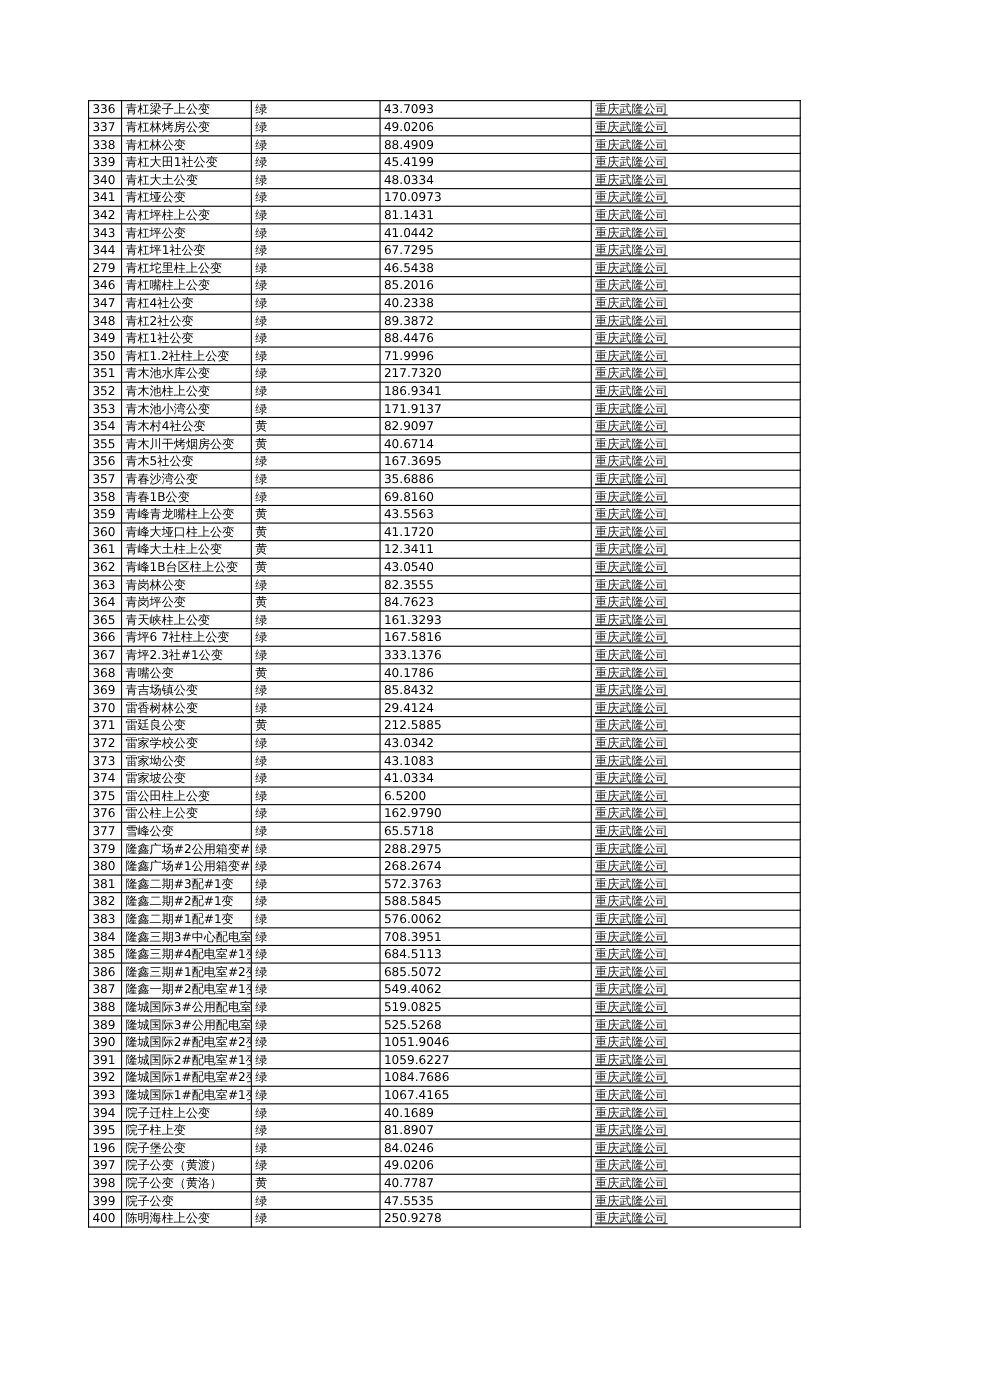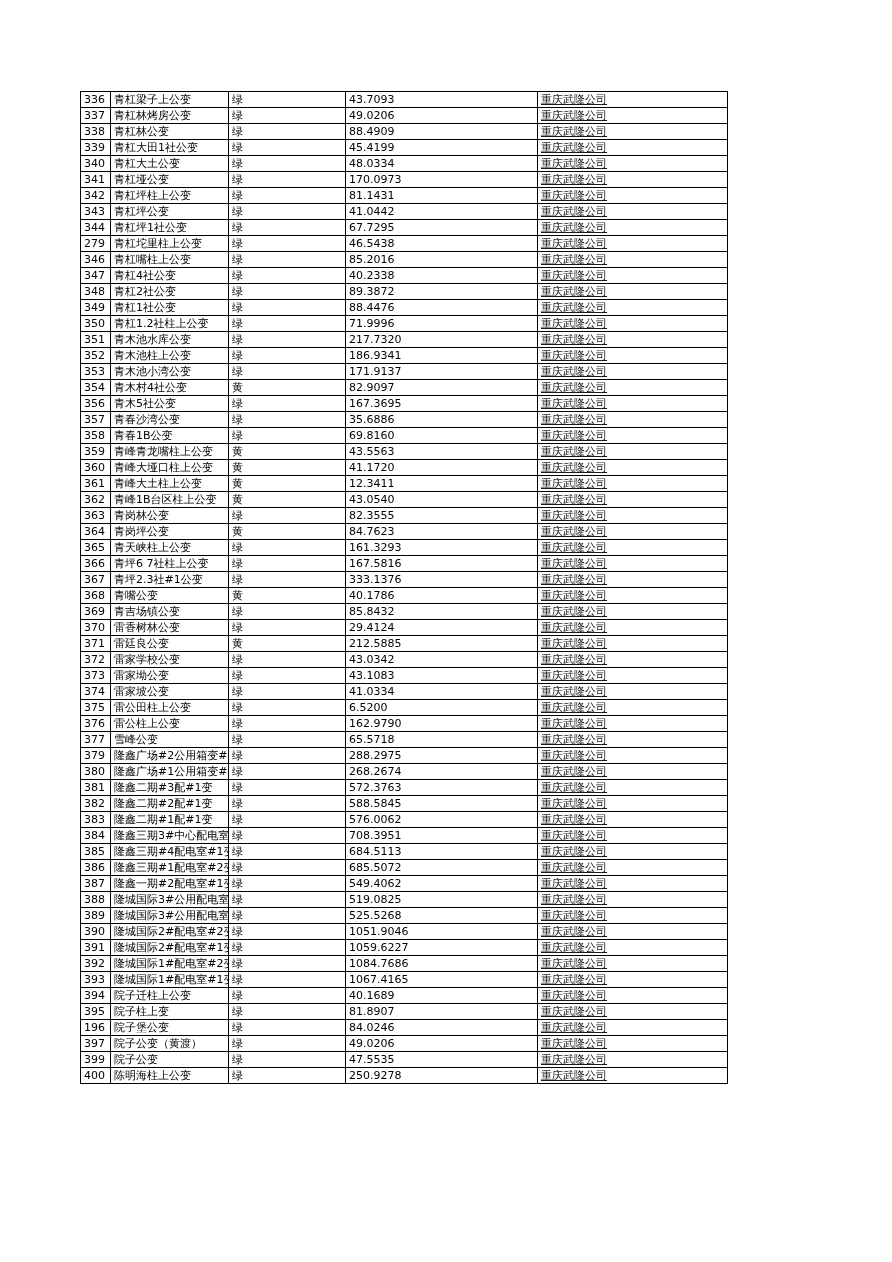--- a/index.html
+++ b/index.html
@@ -185,20 +185,27 @@
           <td class="c-company"><a class="company-link">重庆武隆公司</a></td>
         </tr>
         <tr>
           <td class="c-no">354</td>
           <td class="c-name">青木村4社公变</td>
           <td class="c-status">黄</td>
           <td class="c-value">82.9097</td>
           <td class="c-company"><a class="company-link">重庆武隆公司</a></td>
         </tr>
         <tr>
+          <td class="c-no">355</td>
+          <td class="c-name">青木川干烤烟房公变</td>
+          <td class="c-status">黄</td>
+          <td class="c-value">40.6714</td>
+          <td class="c-company"><a class="company-link">重庆武隆公司</a></td>
+        </tr>
+        <tr>
           <td class="c-no">356</td>
           <td class="c-name">青木5社公变</td>
           <td class="c-status">绿</td>
           <td class="c-value">167.3695</td>
           <td class="c-company"><a class="company-link">重庆武隆公司</a></td>
         </tr>
         <tr>
           <td class="c-no">357</td>
           <td class="c-name">青春沙湾公变</td>
           <td class="c-status">绿</td>
@@ -469,20 +476,27 @@
           <td class="c-name">院子堡公变</td>
           <td class="c-status">绿</td>
           <td class="c-value">84.0246</td>
           <td class="c-company"><a class="company-link">重庆武隆公司</a></td>
         </tr>
         <tr>
           <td class="c-no">397</td>
           <td class="c-name">院子公变（黄渡）</td>
           <td class="c-status">绿</td>
           <td class="c-value">49.0206</td>
+          <td class="c-company"><a class="company-link">重庆武隆公司</a></td>
+        </tr>
+        <tr>
+          <td class="c-no">398</td>
+          <td class="c-name">院子公变（黄洛）</td>
+          <td class="c-status">黄</td>
+          <td class="c-value">40.7787</td>
           <td class="c-company"><a class="company-link">重庆武隆公司</a></td>
         </tr>
         <tr>
           <td class="c-no">399</td>
           <td class="c-name">院子公变</td>
           <td class="c-status">绿</td>
           <td class="c-value">47.5535</td>
           <td class="c-company"><a class="company-link">重庆武隆公司</a></td>
         </tr>
         <tr>

